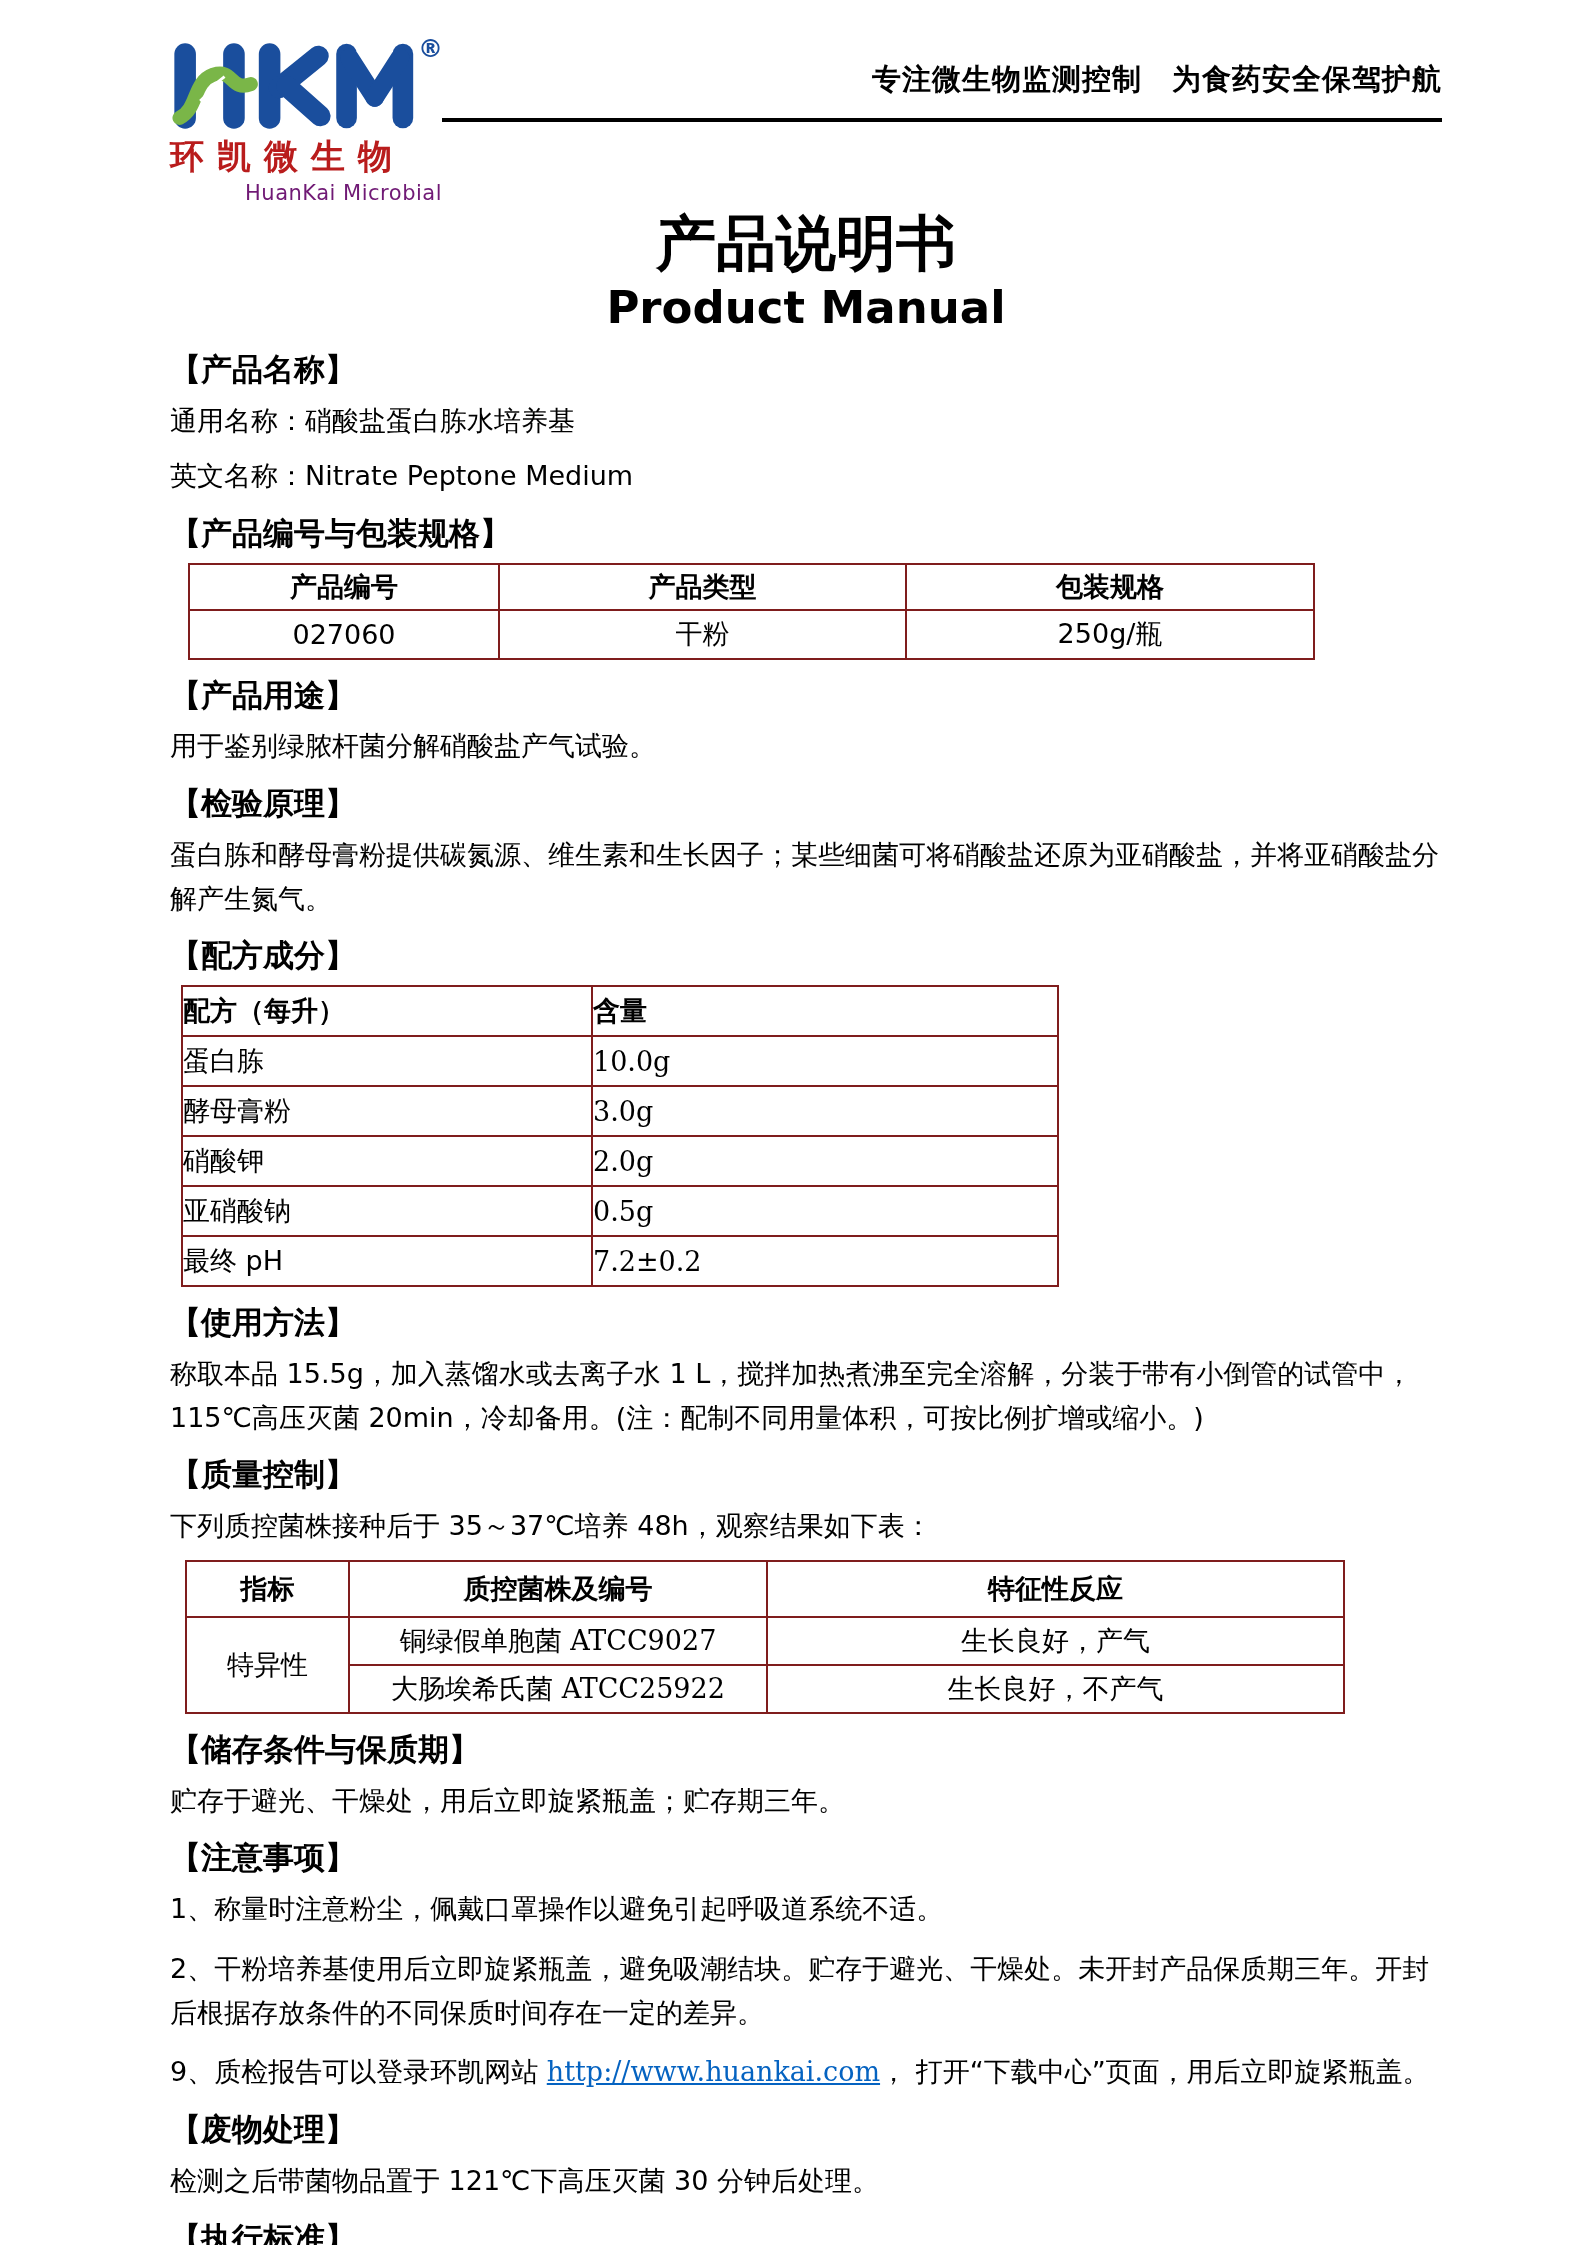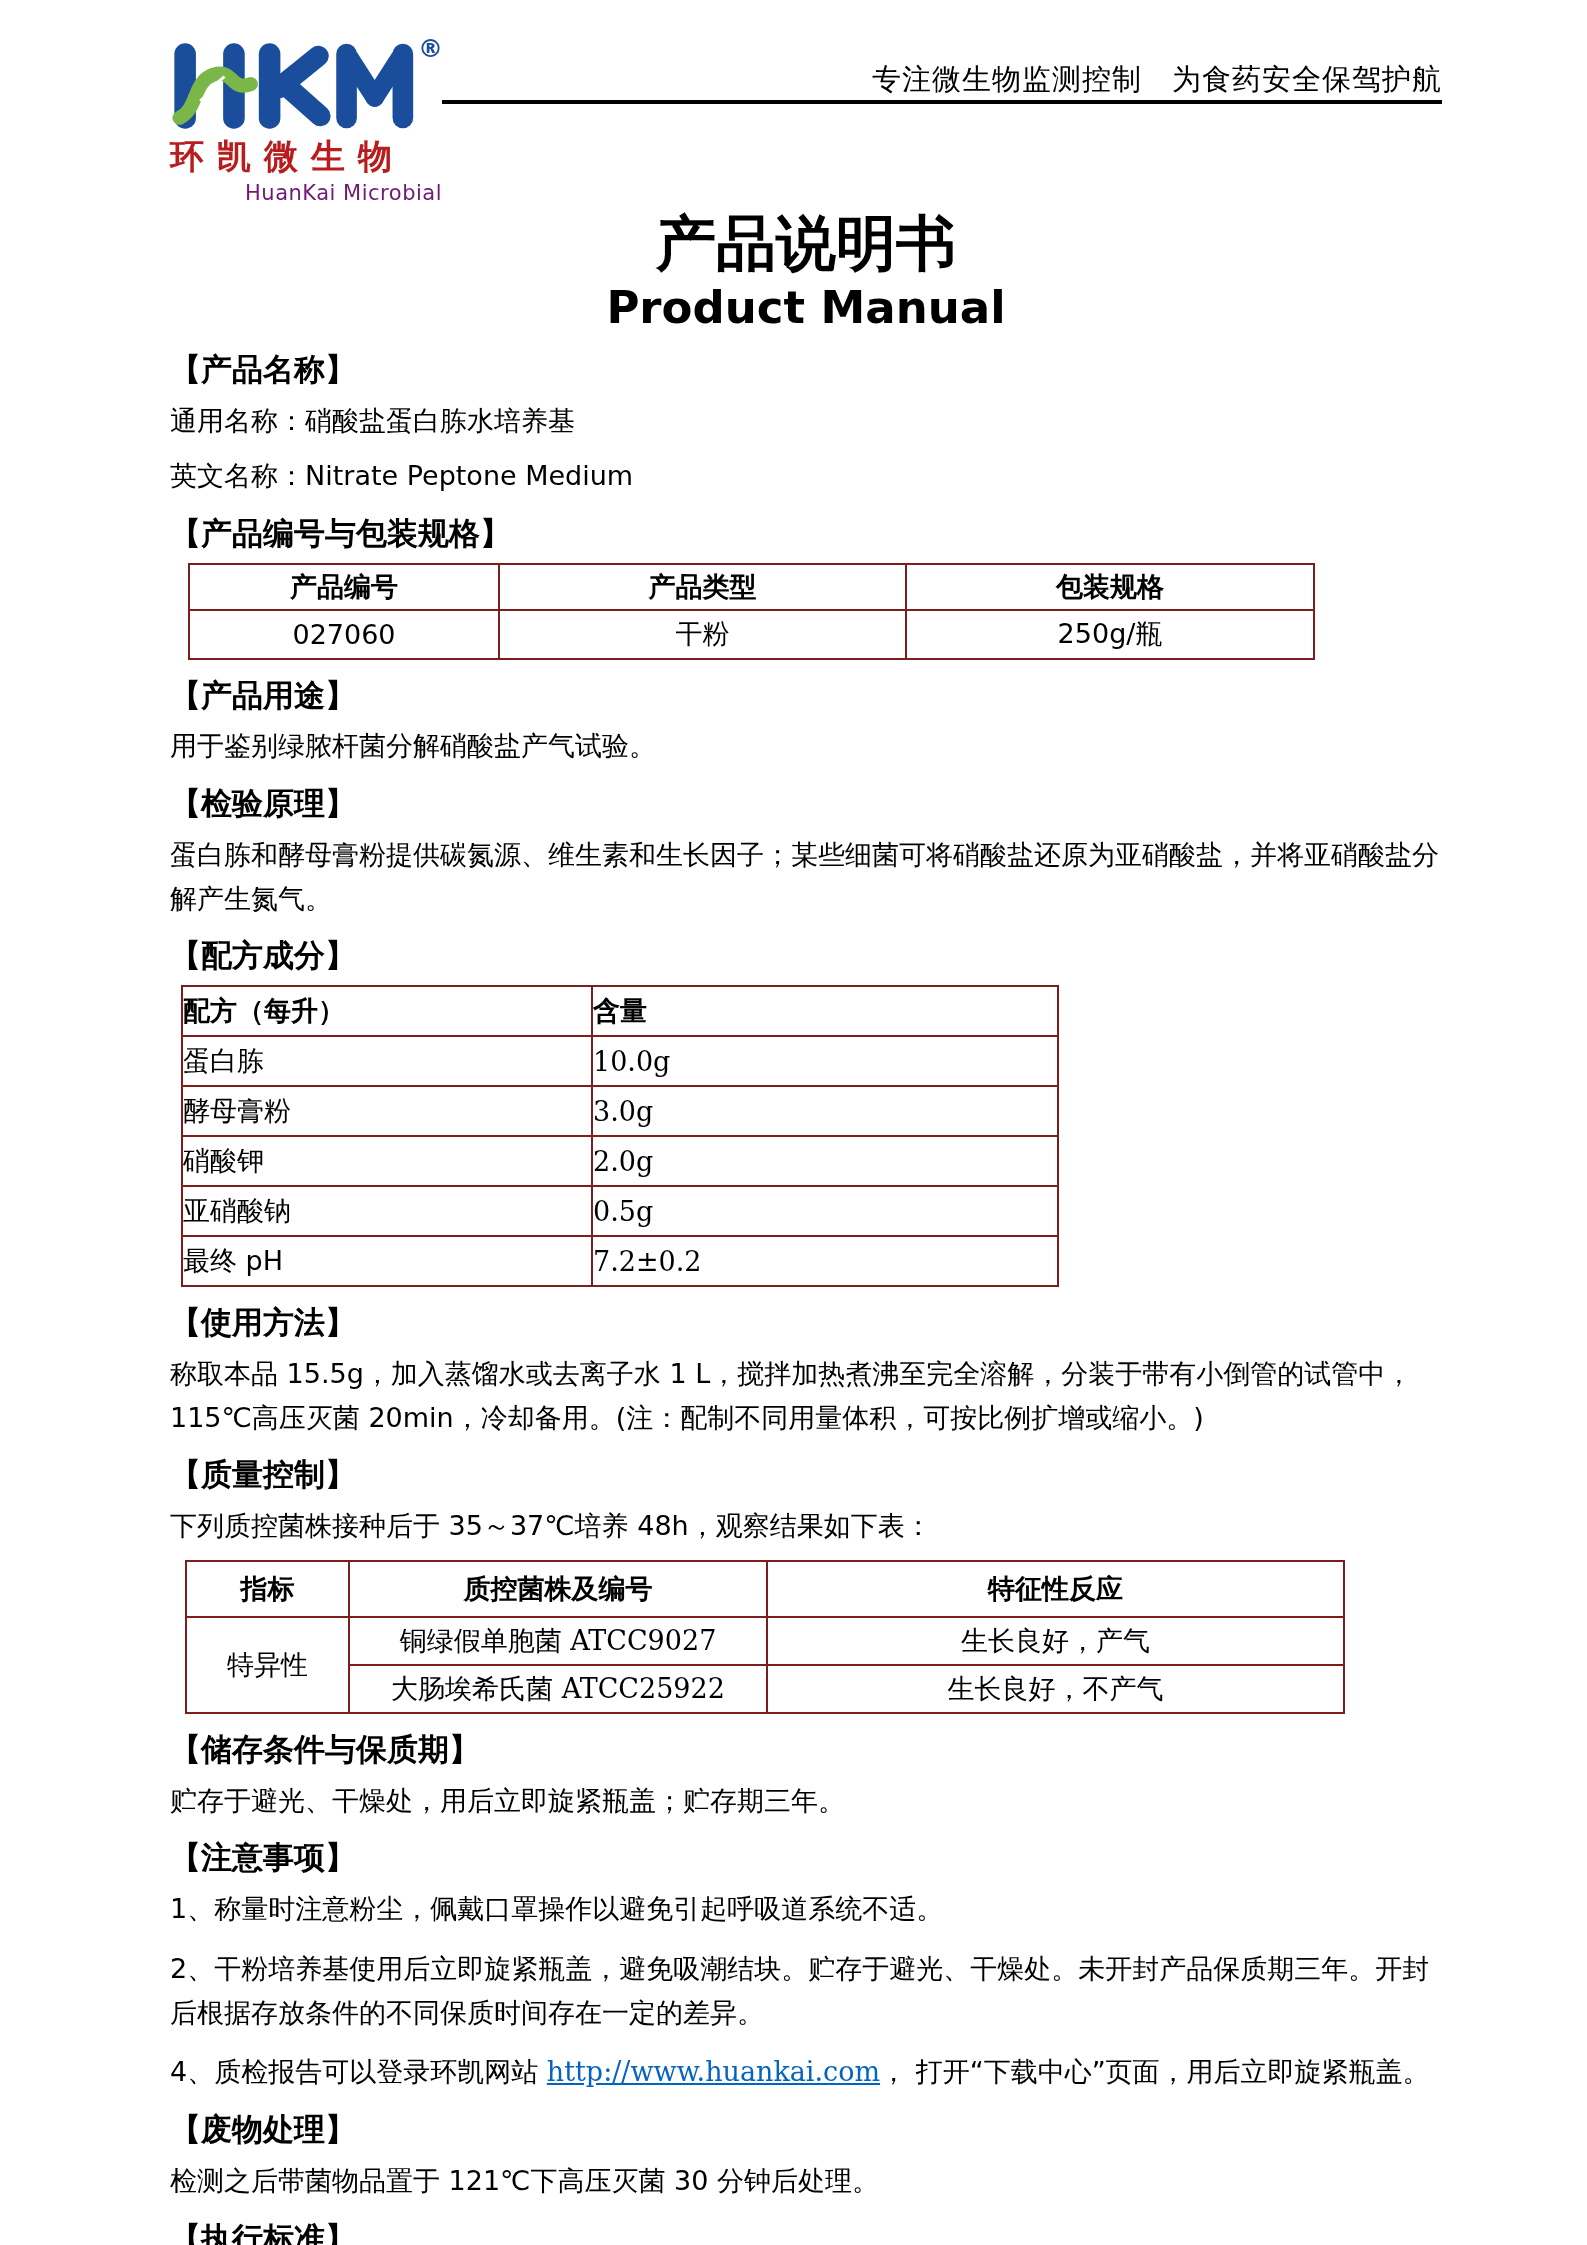--- a/index.html
+++ b/index.html
@@ -11,23 +11,23 @@
   .page { padding:26px 145px 0 170px; }
 
   
   .header { display:flex; align-items:flex-start; }
   .logo { width:272px; flex:0 0 272px; position:relative; }
   .logo-svg { display:block; margin:16px 0 0 2px; }
   .reg-mark { position:absolute; top:8px; left:248px; color:#1a4e9d; font-size:25px; font-weight:bold; }
   .logo-cn { font-size:34px; font-weight:bold; color:#b91c1c; letter-spacing:13px; white-space:nowrap; margin-top:4px; }
   .logo-en { font-size:21px; color:#701a75; letter-spacing:0.5px; margin:1px 0 0 26px; white-space:nowrap;text-align:right; }
   .header-right {
-    flex:1; margin-top:34px; 
+    flex:1; margin-top:34px; padding-bottom:18px;
     border-bottom:4px solid #000; text-align:right;
-    font-size:29px; font-weight:normal; letter-spacing:1px; white-space:nowrap;
+    font-size:29px; font-weight:bold; letter-spacing:1px; white-space:nowrap;
   }
 
   
   .title-block { text-align:center; margin-top:4px; line-height:1.15; }
   .title-cn { font-size:60px; font-weight:bold; }
   .title-en { font-size:45px; font-weight:bold; margin-top:4px; }
 
   
   h2.sec { font-size:31px; font-weight:bold; margin:16px 0 10px 0; line-height:1.25; }
   p.body { font-size:27px; line-height:1.62; margin:6px 0 12px 0; }
@@ -184,21 +184,21 @@
   </tbody>
     </table>
 
   <h2 class="sec">【储存条件与保质期】</h2>
   <p class="body">贮存于避光、干燥处，用后立即旋紧瓶盖；贮存期三年。</p>
 
   <div class="notes">
     <h2 class="sec">【注意事项】</h2>
     <p class="body">1、称量时注意粉尘，佩戴口罩操作以避免引起呼吸道系统不适。</p>
     <p class="body">2、干粉培养基使用后立即旋紧瓶盖，避免吸潮结块。贮存于避光、干燥处。未开封产品保质期三年。开封后根据存放条件的不同保质时间存在一定的差异。</p>
-    <p class="body"><span>4、质检报告可以登录环凯网站 </span><a class="link serif" href="#">http://www.huankai.com</a><span>， 打开“下载中心”页面，用后立即旋紧瓶盖。</span></p>
+    <p class="body"><span>9、质检报告可以登录环凯网站 </span><a class="link serif" href="#">http://www.huankai.com</a><span>， 打开“下载中心”页面，用后立即旋紧瓶盖。</span></p>
   </div>
 
   <h2 class="sec">【废物处理】</h2>
   <p class="body">检测之后带菌物品置于 121℃下高压灭菌 30 分钟后处理。</p>
 
   <h2 class="sec">【执行标准】</h2>
 
 </div>
 
 </body></html>

